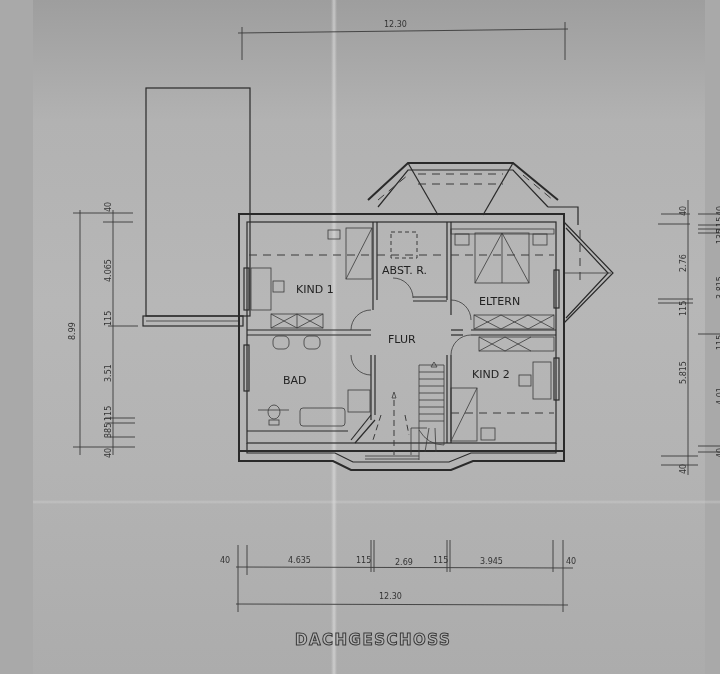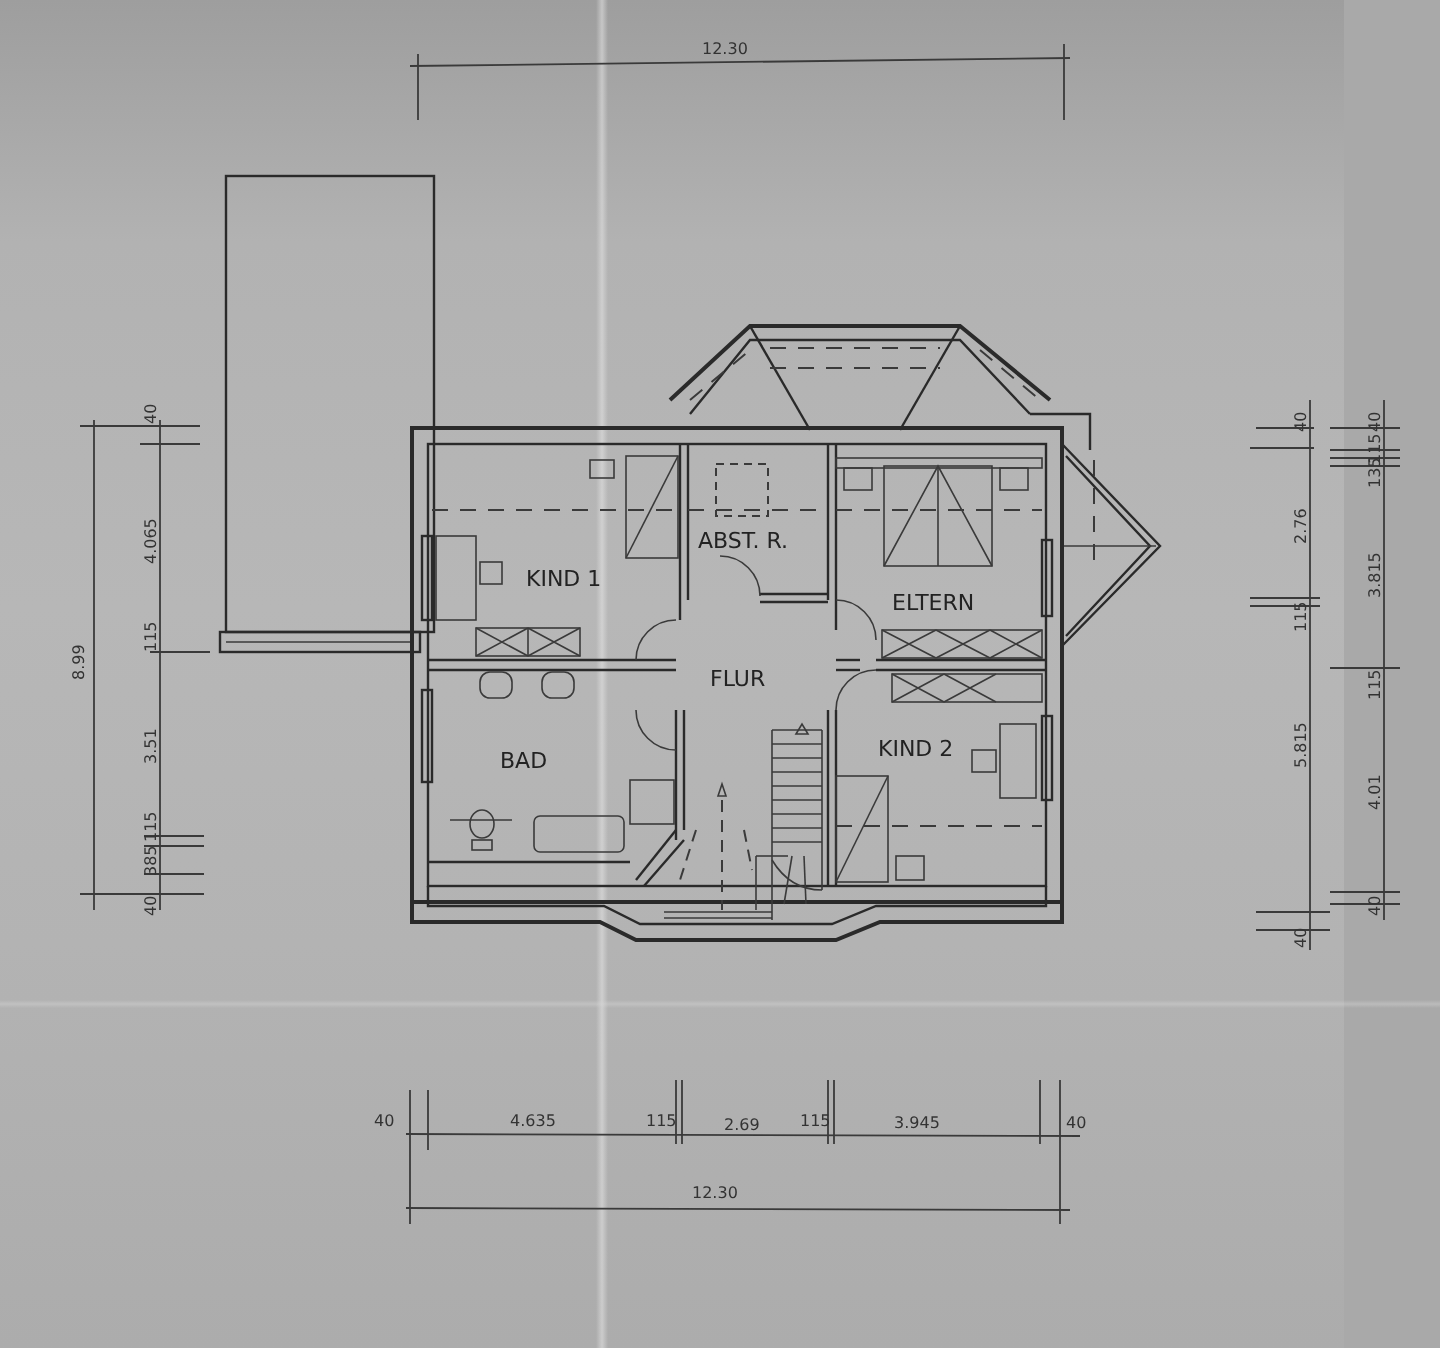--- a/index.html
+++ b/index.html
@@ -4,20 +4,21 @@
 <style>
   html, body { margin: 0; padding: 0; }
   body {
     width: 720px; height: 674px; overflow: hidden;
     background: #a9a9a9;
     font-family: "DejaVu Sans", sans-serif;
   }
   .sheet {
     position: relative; width: 672px; height: 674px;
     background: linear-gradient(180deg, #9e9e9e 0%, #b2b2b2 18%, #b7b7b7 45%, #b3b3b3 70%, #acacac 100%);
+    margin-left: 33px;
   }
   .fold-v {
     position: absolute; left: 298px; top: 0; width: 6px; height: 674px;
     background: linear-gradient(90deg, rgba(255,255,255,0) 0%, rgba(230,230,230,0.55) 50%, rgba(255,255,255,0) 100%);
   }
   .fold-h {
     position: absolute; left: 0; top: 500px; width: 720px; height: 4px;
     background: linear-gradient(180deg, rgba(255,255,255,0) 0%, rgba(215,215,215,0.4) 50%, rgba(255,255,255,0) 100%);
   }
   svg { position: absolute; left: 0; top: 0; }
@@ -277,13 +278,14 @@
       <text class="dimtxt" x="255" y="563">4.635</text>
       <text class="dimtxt" x="323" y="563">115</text>
       <text class="dimtxt" x="362" y="565">2.69</text>
       <text class="dimtxt" x="400" y="563">115</text>
       <text class="dimtxt" x="447" y="564">3.945</text>
       <text class="dimtxt" x="533" y="564">40</text>
       <text class="dimtxt" x="346" y="599">12.30</text>
     </g>
   </svg>
 
+  <div class="title">DACHGESCHOSS</div>
 </div>
 
 </body></html>

